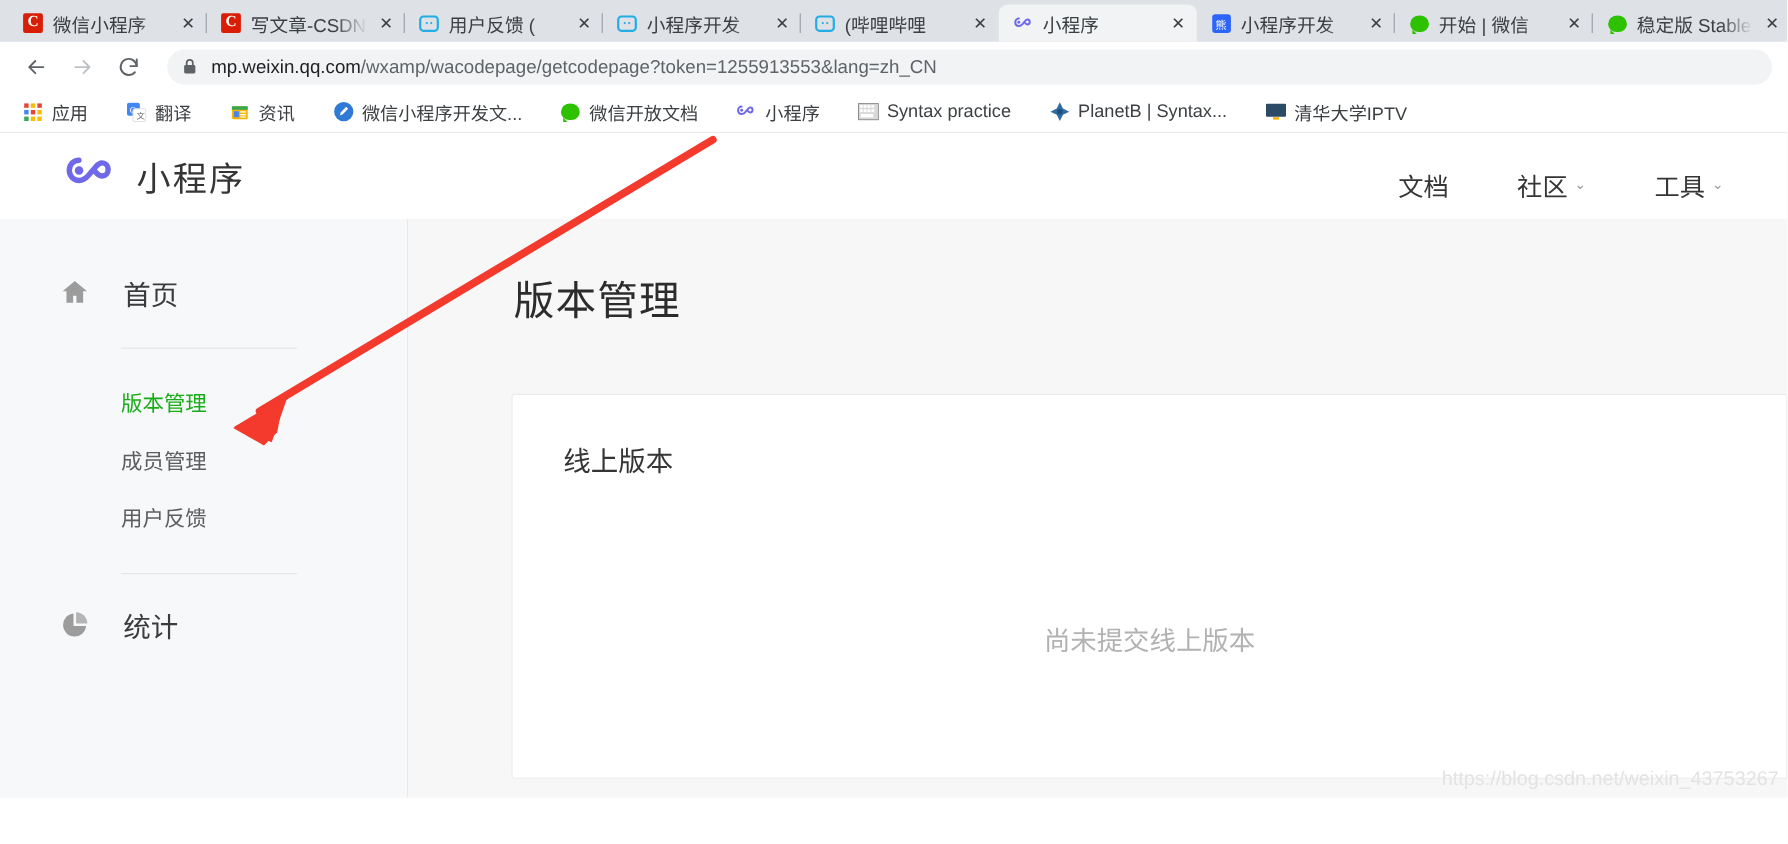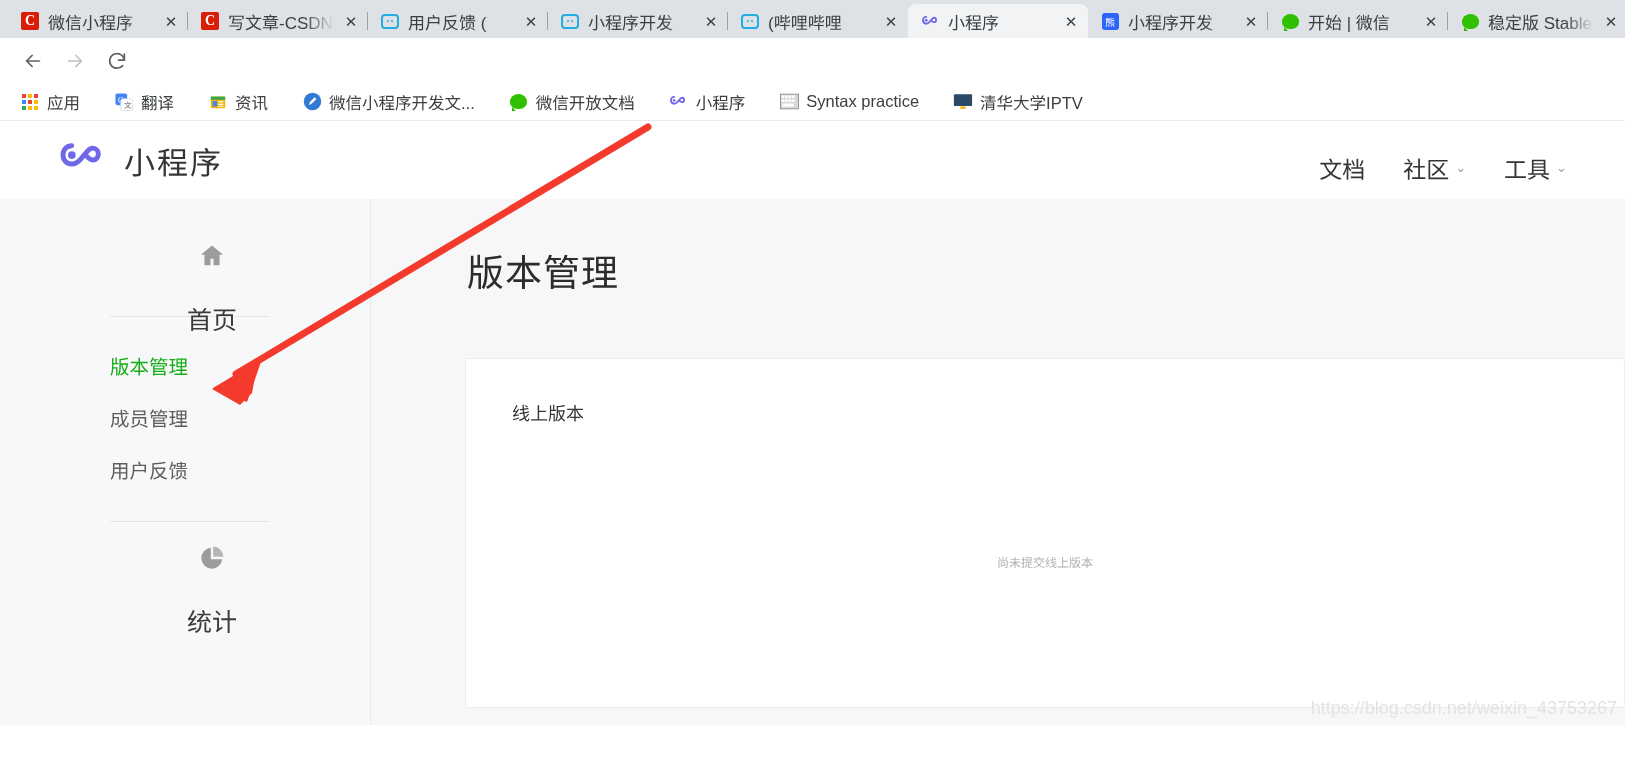--- a/index.html
+++ b/index.html
@@ -164,21 +164,21 @@
   .site-header {
     height: 78px;
     background: #ffffff;
     display: flex;
     align-items: center;
     padding: 0 58px 0 58px;
     justify-content: space-between;
   }
   .brand { display: flex; align-items: center; gap: 16px; }
   .brand-name { font-size: 31px; color: #353535; letter-spacing: 2px; }
-  .site-nav { display: flex; align-items: flex-end; gap: 38px; margin-top: 15px; }
+  .site-nav { display: flex; align-items: flex-end; gap: 62px; margin-top: 15px; }
   .site-nav-item {
     font-size: 23px;
     color: #353535;
     display: flex; align-items: center; gap: 6px;
   }
   .chev { font-size: 13px; color: #9c9c9c; line-height: 1; }
 
   .body-wrap { display: flex; height: 526px; }
 
   .sidebar {
@@ -186,21 +186,20 @@
     flex: 0 0 371px;
     background: #f7f8fa;
     border-right: 1px solid #e9e9e9;
     padding-top: 43px;
   }
   .side-group-head {
     display: flex; align-items: center;
     gap: 30px;
     padding: 0 0 0 54px;
     height: 48px;
-    flex-direction: column;
   }
   .side-ico { width: 28px; height: 28px; flex: 0 0 28px; display:flex;align-items:center;justify-content:center;}
   .side-group-label { font-size: 25px; color: #3b3b3b; }
   .side-divider { height: 1px; background: #e4e4e4; margin: 26px 100px 22px 110px; }
   .side-sub {
     padding-left: 110px;
     font-size: 19.5px;
     color: #5e5e5e;
     height: 52px;
     display: flex; align-items: center;
@@ -221,25 +220,25 @@
   }
   .card {
     margin: 61px 0 0 94px;
     background: #ffffff;
     border: 1px solid #ececec;
     border-radius: 3px;
     min-height: 350px;
     padding: 40px 0 0 0;
     position: relative;
   }
-  .card-title { font-size: 18px; color: #353535; padding-left: 46px; }
+  .card-title { font-size: 25px; color: #353535; padding-left: 46px; }
   .card-empty {
     text-align: center;
     color: #b2b2b2;
-    font-size: 12px;
+    font-size: 24px;
     margin-top: 128px;
   }
 
   
   .annot { position: absolute; left: 0; top: 0; pointer-events: none; }
 
   .watermark {
     position: absolute;
     right: 8px;
     bottom: 6px;
@@ -352,20 +351,29 @@
         <path d="M5 12h14M13 6l6 6-6 6" fill="none" stroke="#bdc1c6" stroke-width="1.9" stroke-linecap="round" stroke-linejoin="round"></path>
       </svg>
     </div>
     <div class="nav-btn">
       <svg width="22" height="22" viewBox="0 0 24 24" aria-hidden="true">
         <path d="M20 11a8 8 0 10-1.8 6" fill="none" stroke="#5f6368" stroke-width="1.9" stroke-linecap="round"></path>
         <path d="M20 4.5V11h-6.3" fill="none" stroke="#5f6368" stroke-width="1.9" stroke-linecap="round" stroke-linejoin="round"></path>
       </svg>
     </div>
 
+    <div class="omnibox">
+      <span class="lock">
+        <svg width="13" height="15" viewBox="0 0 14 16" aria-hidden="true">
+          <rect x="1.5" y="6.5" width="11" height="8.2" rx="1.4" fill="#5f6368"></rect>
+          <path d="M4 6.5V4.4a3 3 0 016 0v2.1" fill="none" stroke="#5f6368" stroke-width="1.7"></path>
+        </svg>
+      </span>
+      <span class="url"><span class="host">mp.weixin.qq.com</span><span class="path">/wxamp/wacodepage/getcodepage?token=1255913553&amp;lang=zh_CN</span></span>
+    </div>
   </div>
 
   <div class="bookmarks">
 
     <div class="bm">
       <span class="bm-ico">
         <span class="bm-apps">
           <i style="background:#ea4335"></i>
             <i style="background:#fbbc05"></i>
             <i style="background:#ea4335"></i>
@@ -447,20 +455,29 @@
             <rect x="10" y="6.5" width="3" height="3"></rect>
               <rect x="14" y="6.5" width="3" height="3"></rect>
             <rect x="3" y="11.5" width="13" height="3.5"></rect>
           </g>
         </svg>
       </span>
       <span>Syntax practice</span>
     </div>
 
 
+    <div class="bm">
+      <span class="bm-ico">
+        <svg width="19" height="19" viewBox="0 0 20 20" aria-hidden="true">
+          <path d="M10 1l3 6 6 3-6 3-3 6-3-6-6-3 6-3z" fill="#2e6da4"></path>
+          <circle cx="10" cy="10" r="2.6" fill="#1d4f78"></circle>
+        </svg>
+      </span>
+      <span>PlanetB | Syntax...</span>
+    </div>
 
     <div class="bm">
       <span class="bm-ico">
         <svg width="20" height="17" viewBox="0 0 22 18" aria-hidden="true">
           <rect x="1" y="1" width="20" height="13" rx="1" fill="#2b4a66"></rect>
           <rect x="8" y="14.5" width="6" height="2.5" fill="#f5b301"></rect>
         </svg>
       </span>
       <span>清华大学IPTV</span>
     </div>

